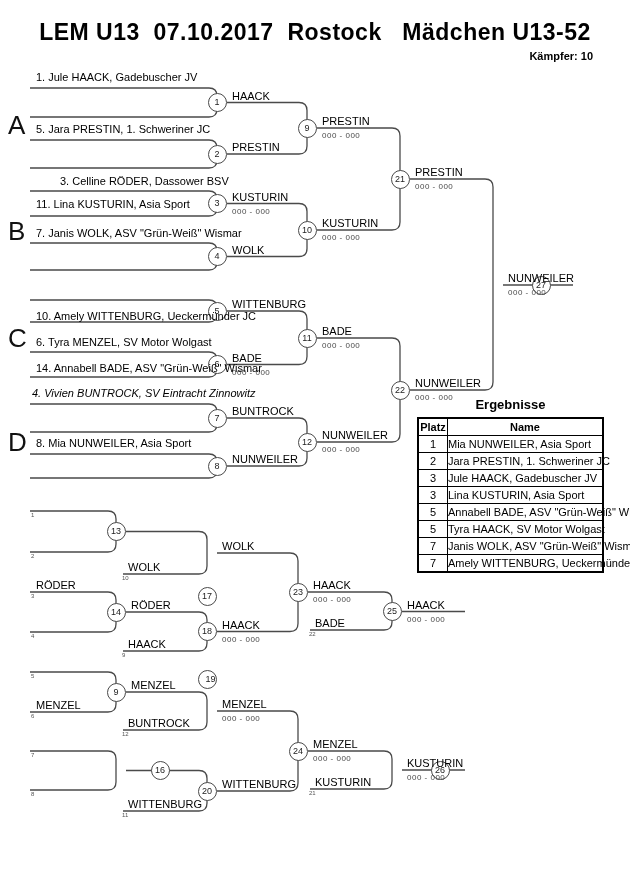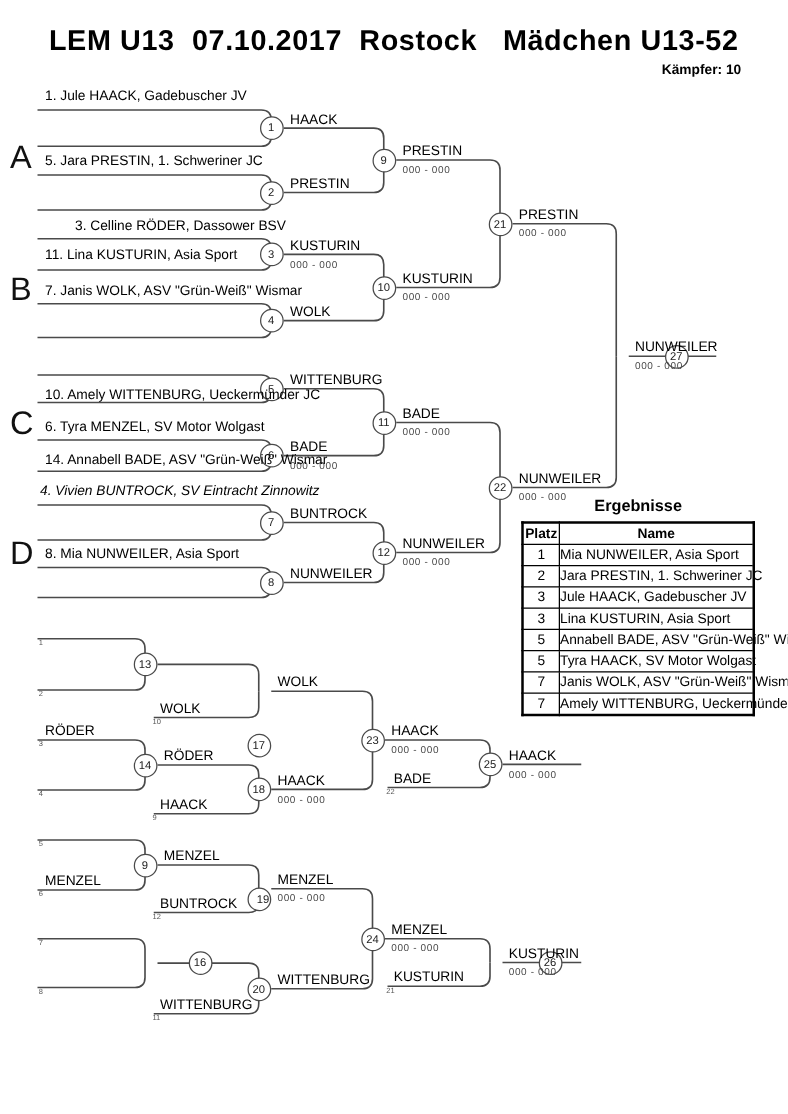--- a/index.html
+++ b/index.html
@@ -136,21 +136,21 @@
     <div class="abs circle" style="left: 106.5px; top: 602.5px;">14</div>
     <div class="abs winner" style="left: 131px; top: 599px;">RÖDER</div>
     <div class="abs circle" style="left: 106.5px; top: 682.5px;">9</div>
     <div class="abs winner" style="left: 131px; top: 679px;">MENZEL</div>
     <div class="abs circle" style="left: 106.5px; top: 761px; margin-left: 44px;">16</div>
     <div class="abs circle" style="left: 197.5px; top: 543.5px; margin-top: 43px;">17</div>
     <div class="abs winner" style="left: 222px; top: 540px;">WOLK</div>
     <div class="abs circle" style="left: 197.5px; top: 622px;">18</div>
     <div class="abs winner" style="left: 222px; top: 618.5px;">HAACK</div>
     <div class="abs score" style="left: 222px; top: 634.5px;">000 - 000</div>
-    <div class="abs circle" style="left: 197.5px; top: 710px; text-align: right;">19</div>
+    <div class="abs circle" style="left: 197.5px; top: 670px; text-align: right;">19</div>
     <div class="abs winner" style="left: 222px; top: 698px;">MENZEL</div>
     <div class="abs score" style="left: 222px; top: 714px;">000 - 000</div>
     <div class="abs circle" style="left: 197.5px; top: 781.5px;">20</div>
     <div class="abs winner" style="left: 222px; top: 778px;">WITTENBURG</div>
     <div class="abs circle" style="left: 390.5px; top: 169.5px;">21</div>
     <div class="abs winner" style="left: 415px; top: 166px;">PRESTIN</div>
     <div class="abs score" style="left: 415px; top: 182px;">000 - 000</div>
     <div class="abs circle" style="left: 390.5px; top: 380.5px;">22</div>
     <div class="abs winner" style="left: 415px; top: 377px;">NUNWEILER</div>
     <div class="abs score" style="left: 415px; top: 393px;">000 - 000</div>

